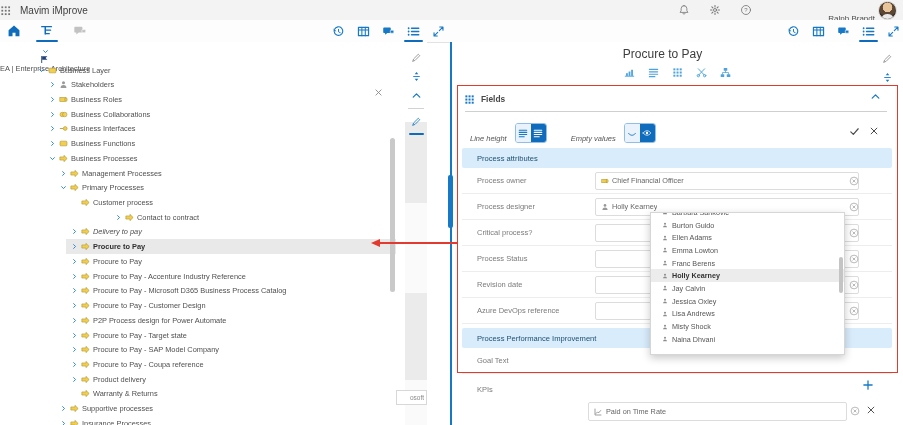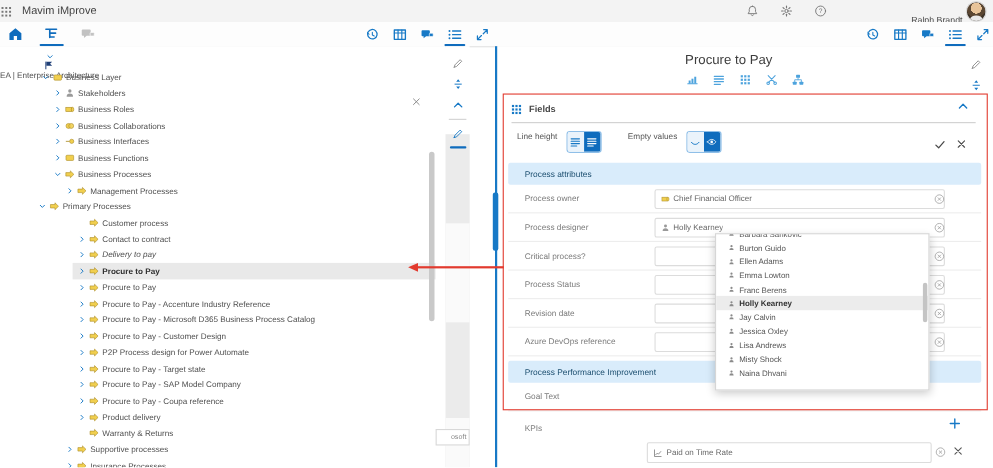--- a/index.html
+++ b/index.html
@@ -49,21 +49,21 @@
   
   #detail-panel{position:absolute;left:452px;top:42px;width:451px;height:383px;background:#fff;}
   #detail-title{position:absolute;left:0;right:30px;top:5px;text-align:center;font-size:12px;color:#3d3d3d;}
   #view-icons{position:absolute;left:0;right:0;top:25px;display:flex;justify-content:center;gap:13px;}
   #side-tools-right{position:absolute;right:10px;top:7px;}
   
   #fields-header{position:absolute;left:12px;top:48px;right:20px;height:18px;display:flex;align-items:center;gap:6px;}
   #fields-title{font-size:8.4px;font-weight:700;color:#474747;}
   #fields-collapse{position:absolute;right:22px;top:49px;}
   #fields-divider{position:absolute;left:13px;top:69px;right:16px;height:1px;background:#cfcfcf;}
-  #controls-row{position:absolute;left:18px;top:77px;right:16px;height:24px;display:flex;align-items:flex-start;}
+  #controls-row{position:absolute;left:18px;top:77px;right:16px;height:24px;display:flex;align-items:flex-end;font-style:italic;}
   .ctrl-label{font-size:7.5px;color:#555;}
   .seg-toggle{display:flex;border:1px solid #8fbfe8;border-radius:3px;overflow:hidden;margin:0 0 0 8px;}
   .seg{width:15px;height:18px;display:flex;align-items:center;justify-content:center;}
   .seg.off{background:#eaf3fb;}
   .seg.on{background:#0f6cbd;}
   #confirm-icons{position:absolute;right:24px;top:77px;height:24px;display:flex;align-items:center;gap:9px;}
   #fields-rows{position:absolute;left:10px;top:106px;width:430px;}
   .section-header{height:20px;background:#d9ecfb;border-radius:2px;display:flex;align-items:center;
                   font-size:7.6px;font-weight:normal;color:#1d4f70;padding-left:15px;margin-bottom:0;}
   .field-row{height:25px;display:flex;align-items:center;border-bottom:1px solid #ededed;position:relative;}
@@ -382,21 +382,21 @@
             </span>
             <span class="tree-ic icn">
               <svg width="9" height="9" viewBox="0 0 16 16">
                 <path d="M1.5 5.2h7.3V2.4L14.5 8l-5.7 5.6v-2.8H1.5Z" fill="#f1cf4e" stroke="#ad8f2c" stroke-width="1"></path>
               </svg>
             </span>
             <span class="tree-label">Management Processes</span>
           </span>
         </div>
         <div class="tree-row">
-          <span class="tree-inner" style="padding-left: 34px;">
+          <span class="tree-inner" style="padding-left: 59px;">
             <span class="tree-chevron icn">
               <svg width="7" height="7" viewBox="0 0 16 16">
                 <path d="M3.6 6 8 10.4 12.4 6" stroke="#1779c6" fill="none" stroke-linecap="round" stroke-linejoin="round" stroke-width="2"></path>
               </svg>
             </span>
             <span class="tree-ic icn">
               <svg width="9" height="9" viewBox="0 0 16 16">
                 <path d="M1.5 5.2h7.3V2.4L14.5 8l-5.7 5.6v-2.8H1.5Z" fill="#f1cf4e" stroke="#ad8f2c" stroke-width="1"></path>
               </svg>
             </span>
@@ -408,21 +408,21 @@
             <span class="tree-chevron icn"></span>
             <span class="tree-ic icn">
               <svg width="9" height="9" viewBox="0 0 16 16">
                 <path d="M1.5 5.2h7.3V2.4L14.5 8l-5.7 5.6v-2.8H1.5Z" fill="#f1cf4e" stroke="#ad8f2c" stroke-width="1"></path>
               </svg>
             </span>
             <span class="tree-label">Customer process</span>
           </span>
         </div>
         <div class="tree-row">
-          <span class="tree-inner" style="padding-left: 70px;">
+          <span class="tree-inner" style="padding-left: 70px; margin-left: 44px;">
             <span class="tree-chevron icn">
               <svg width="7" height="7" viewBox="0 0 16 16">
                 <path d="M6 3.6 10.4 8 6 12.4" stroke="#1779c6" fill="none" stroke-linecap="round" stroke-linejoin="round" stroke-width="2"></path>
               </svg>
             </span>
             <span class="tree-ic icn">
               <svg width="9" height="9" viewBox="0 0 16 16">
                 <path d="M1.5 5.2h7.3V2.4L14.5 8l-5.7 5.6v-2.8H1.5Z" fill="#f1cf4e" stroke="#ad8f2c" stroke-width="1"></path>
               </svg>
             </span>

